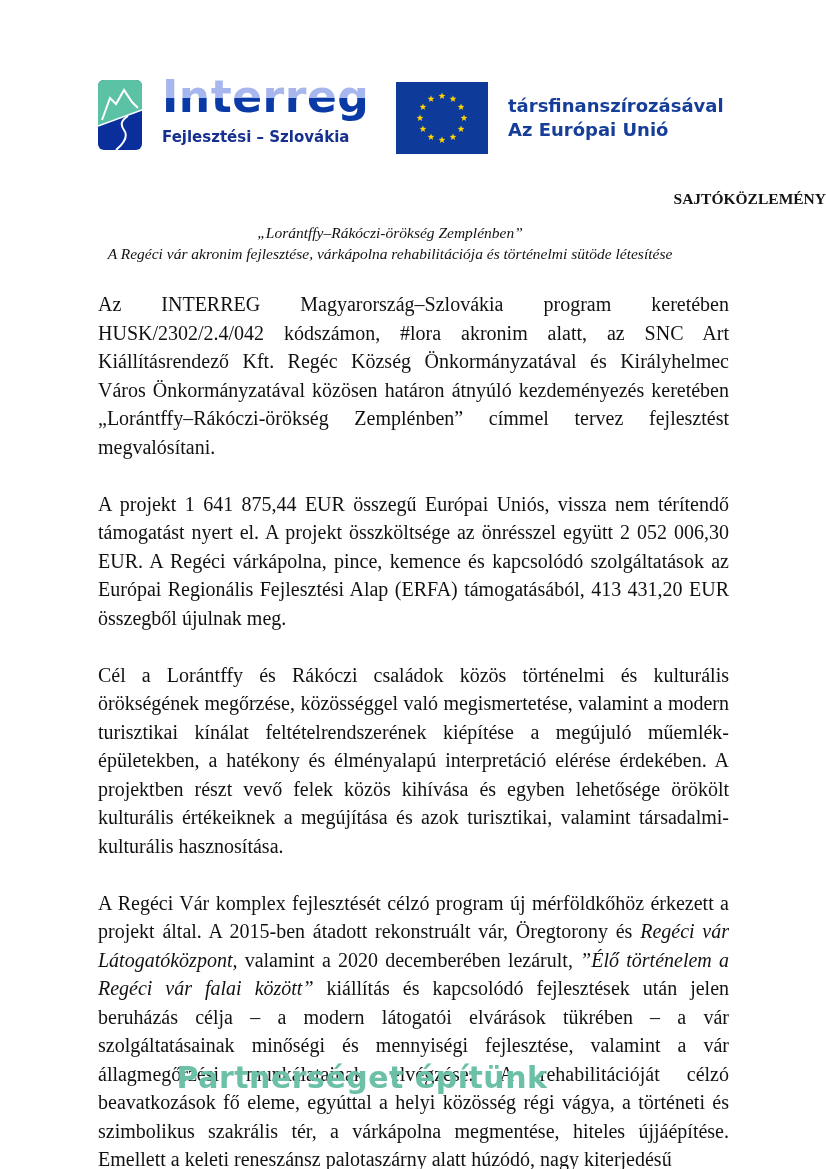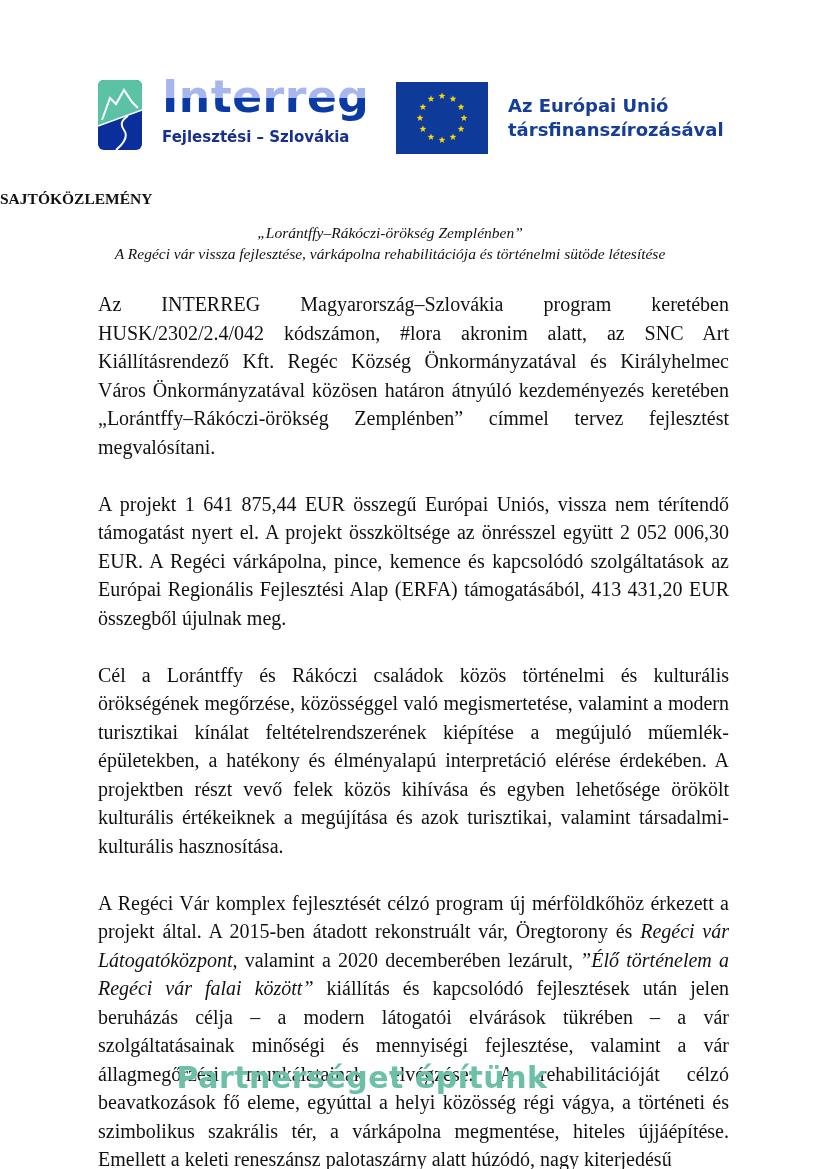--- a/index.html
+++ b/index.html
@@ -9,21 +9,21 @@
   .interreg-logo { position: absolute; left: 0; top: 0; width: 270px; height: 80px; }
   .interreg-mark { position: absolute; left: 0; top: 4px; width: 44px; height: 70px; }
   .interreg-word { position: absolute; left: 64px; top: -4px; font-family: "DejaVu Sans", sans-serif; font-weight: bold; font-size: 44px; letter-spacing: 0.5px; line-height: 50px;
      background: linear-gradient(to bottom, #a7b7ee 0%, #a7b7ee 52%, #0a3aa6 52%, #0a3aa6 100%);
      -webkit-background-clip: text; background-clip: text; color: transparent; }
   .interreg-sub { position: absolute; left: 64px; top: 52px; font-family: "DejaVu Sans", sans-serif; font-weight: bold; font-size: 15px; color: #16308f; white-space: nowrap; }
 
   .eu-flag { position: absolute; left: 298px; top: 6px; width: 92px; height: 72px; background: #0e3a9a; }
   .eu-text { position: absolute; left: 410px; top: 18px; font-family: "DejaVu Sans", sans-serif; font-weight: bold; font-size: 18px; line-height: 24px; color: #163e99; white-space: nowrap; }
 
-  .title { position: absolute; top: 190px; left: 0; width: 826px; text-align: left; font-weight: bold; font-size: 15.5px; }
+  .title { position: absolute; top: 190px; left: 0; width: 826px; text-align: right; font-weight: bold; font-size: 15.5px; }
   .subtitle { position: absolute; top: 222px; left: 0; width: 780px; text-align: center; font-style: italic; font-size: 15.5px; line-height: 21px; }
 
   .body { position: absolute; top: 290px; left: 98px; width: 631px; font-size: 20px; line-height: 28.5px; text-align: justify; }
   .body p { margin: 0 0 28.5px 0; }
   .body .it { font-style: italic; }
 
   .footer-tag { position: absolute; top: 1060px; left: 0; width: 724px; text-align: center; font-family: "DejaVu Sans", sans-serif; font-weight: bold; font-size: 30px; color: #6cc0a8; letter-spacing: 0.5px; }
 </style>
 </head>
 <body>
@@ -52,29 +52,29 @@
         <polygon points="57.00,51.45 57.88,53.84 60.42,53.94 58.43,55.52 59.12,57.97 57.00,56.55 54.88,57.97 55.57,55.52 53.58,53.94 56.12,53.84"></polygon>
         <polygon points="46.00,54.40 46.88,56.79 49.42,56.89 47.43,58.46 48.12,60.91 46.00,59.50 43.88,60.91 44.57,58.46 42.58,56.89 45.12,56.79"></polygon>
         <polygon points="35.00,51.45 35.88,53.84 38.42,53.94 36.43,55.52 37.12,57.97 35.00,56.55 32.88,57.97 33.57,55.52 31.58,53.94 34.12,53.84"></polygon>
         <polygon points="26.95,43.40 27.83,45.79 30.37,45.89 28.37,47.46 29.06,49.91 26.95,48.50 24.83,49.91 25.52,47.46 23.52,45.89 26.07,45.79"></polygon>
         <polygon points="24.00,32.40 24.88,34.79 27.42,34.89 25.43,36.46 26.12,38.91 24.00,37.50 21.88,38.91 22.57,36.46 20.58,34.89 23.12,34.79"></polygon>
         <polygon points="26.95,21.40 27.83,23.79 30.37,23.89 28.37,25.46 29.06,27.91 26.95,26.50 24.83,27.91 25.52,25.46 23.52,23.89 26.07,23.79"></polygon>
         <polygon points="35.00,13.35 35.88,15.73 38.42,15.83 36.43,17.41 37.12,19.86 35.00,18.45 32.88,19.86 33.57,17.41 31.58,15.83 34.12,15.73"></polygon>
       </g>
   </svg>
   <div class="eu-text">
+    <div>társfinanszírozásával</div>
     <div>Az Európai Unió</div>
-    <div>társfinanszírozásával</div>
   </div>
 </div>
 
 <div class="title">SAJTÓKÖZLEMÉNY</div>
 <div class="subtitle">
   <div>„Lorántffy–Rákóczi-örökség Zemplénben”</div>
-  <div>A Regéci vár vissza fejlesztése, várkápolna rehabilitációja és történelmi sütöde létesítése</div>
+  <div>A Regéci vár akronim fejlesztése, várkápolna rehabilitációja és történelmi sütöde létesítése</div>
 </div>
 
 <div class="body">
   <p>Az INTERREG Magyarország–Szlovákia program keretében HUSK/2302/2.4/042 kódszámon, #lora akronim alatt, az SNC Art Kiállításrendező Kft. Regéc Község Önkormányzatával és Királyhelmec Város Önkormányzatával közösen határon átnyúló kezdeményezés keretében „Lorántffy–Rákóczi-örökség Zemplénben” címmel tervez fejlesztést megvalósítani.</p>
   <p>A projekt 1 641 875,44 EUR összegű Európai Uniós, vissza nem térítendő támogatást nyert el. A projekt összköltsége az önrésszel együtt 2 052 006,30 EUR. A Regéci várkápolna, pince, kemence és kapcsolódó szolgáltatások az Európai Regionális Fejlesztési Alap (ERFA) támogatásából, 413 431,20 EUR összegből újulnak meg.</p>
   <p>Cél a Lorántffy és Rákóczi családok közös történelmi és kulturális örökségének megőrzése, közösséggel való megismertetése, valamint a modern turisztikai kínálat feltételrendszerének kiépítése a megújuló műemlék-épületekben, a hatékony és élményalapú interpretáció elérése érdekében. A projektben részt vevő felek közös kihívása és egyben lehetősége örökölt kulturális értékeiknek a megújítása és azok turisztikai, valamint társadalmi-kulturális hasznosítása.</p>
   <p><span>A Regéci Vár komplex fejlesztését célzó program új mérföldkőhöz érkezett a projekt által. A 2015-ben átadott rekonstruált vár, Öregtorony és </span><span class="it">Regéci vár Látogatóközpont,</span><span> valamint a 2020 decemberében lezárult, </span><span class="it">”Élő történelem a Regéci vár falai között”</span><span> kiállítás és kapcsolódó fejlesztések után jelen beruházás célja – a modern látogatói elvárások tükrében – a vár szolgáltatásainak minőségi és mennyiségi fejlesztése, valamint a vár állagmegőrzési munkálatainak elvégzése. A rehabilitációját célzó beavatkozások fő eleme, egyúttal a helyi közösség régi vágya, a történeti és szimbolikus szakrális tér, a várkápolna megmentése, hiteles újjáépítése. Emellett a keleti reneszánsz palotaszárny alatt húzódó, nagy kiterjedésű</span></p>
 </div>
 
 <div class="footer-tag">Partnerséget építünk</div>

